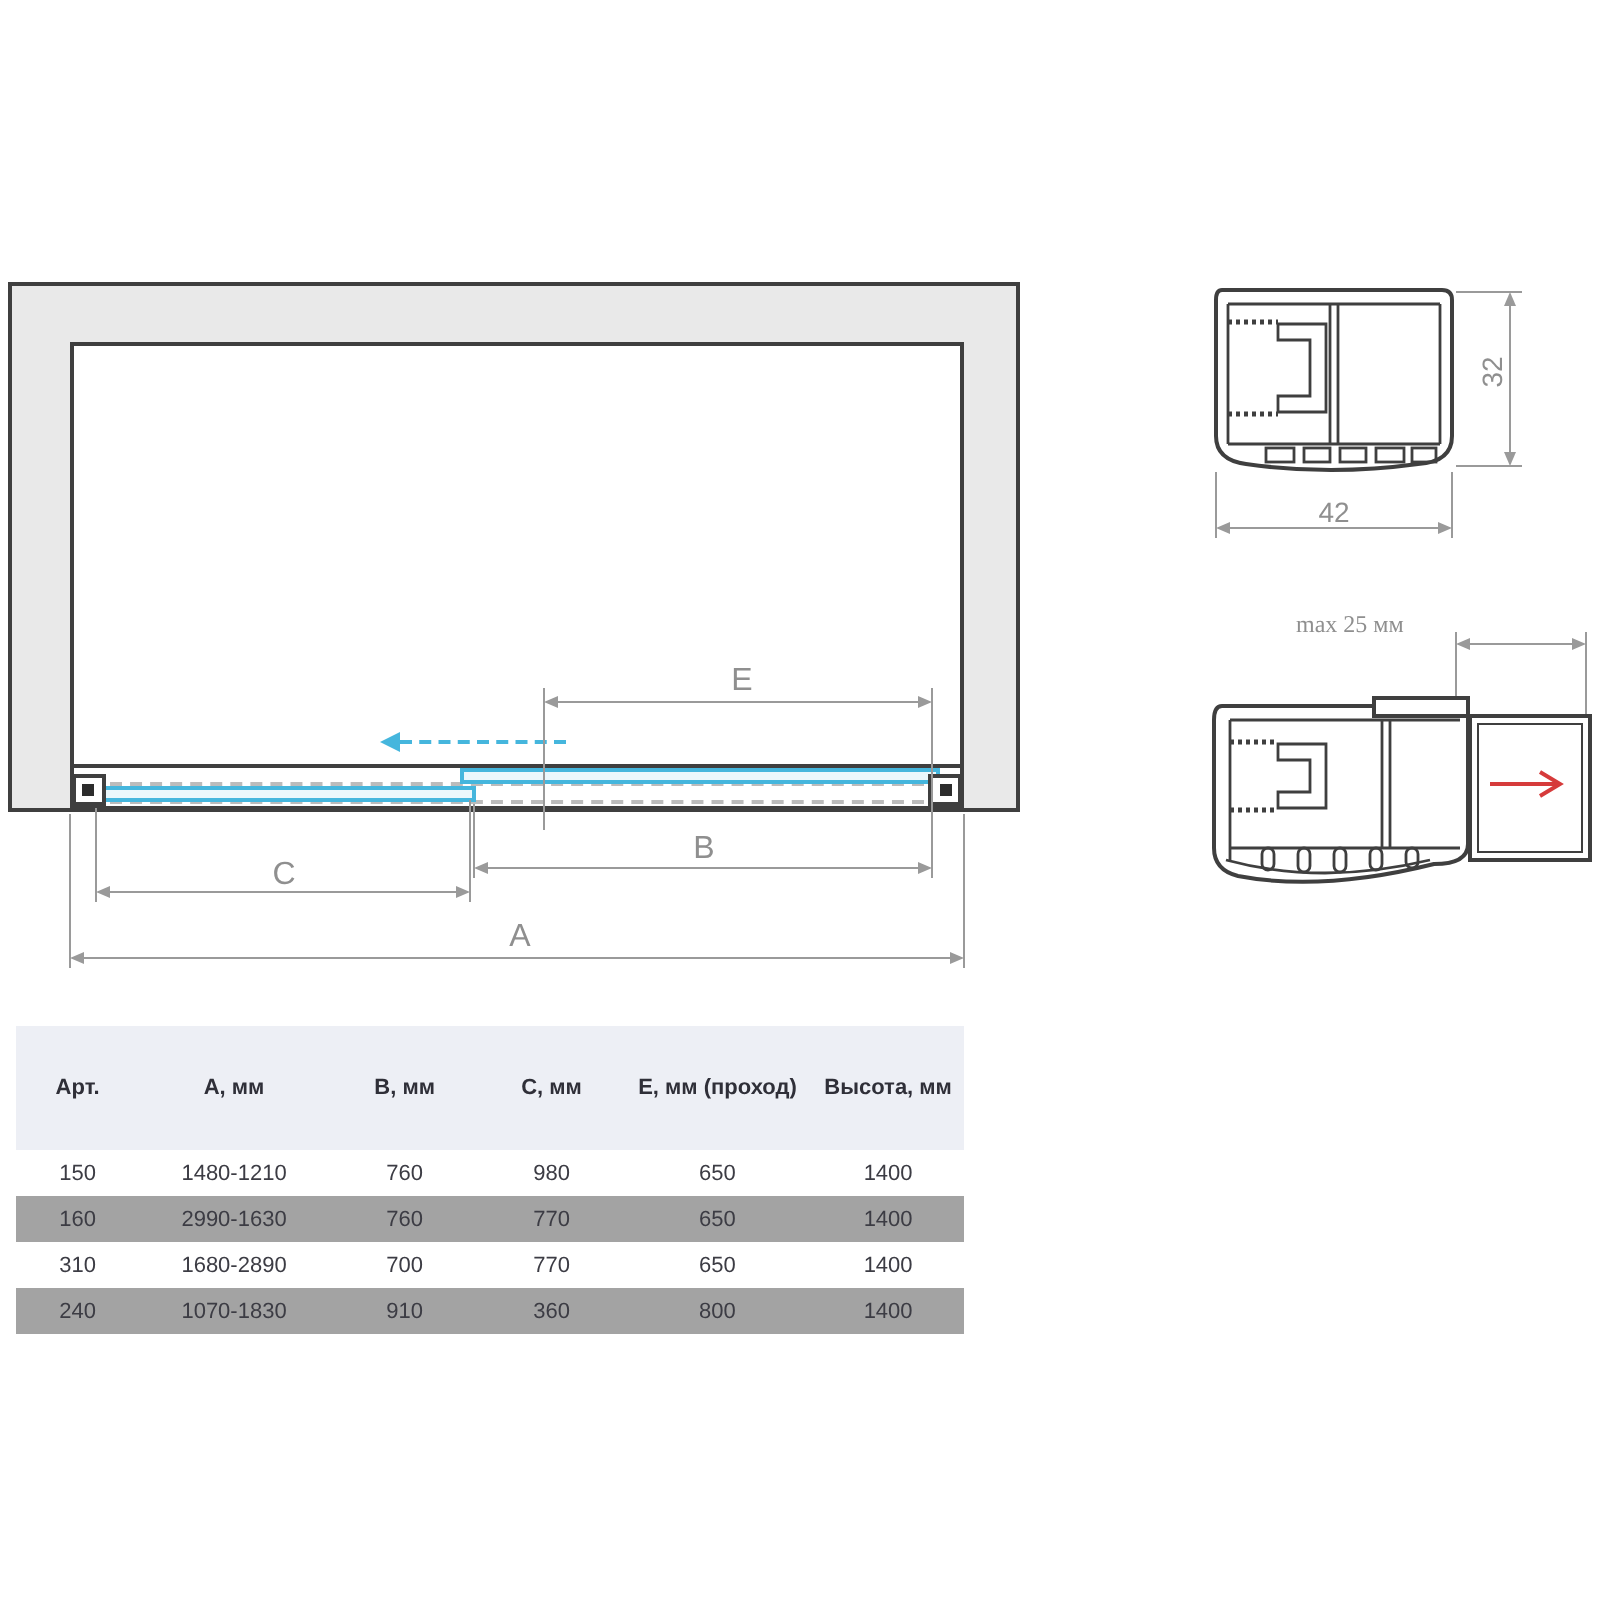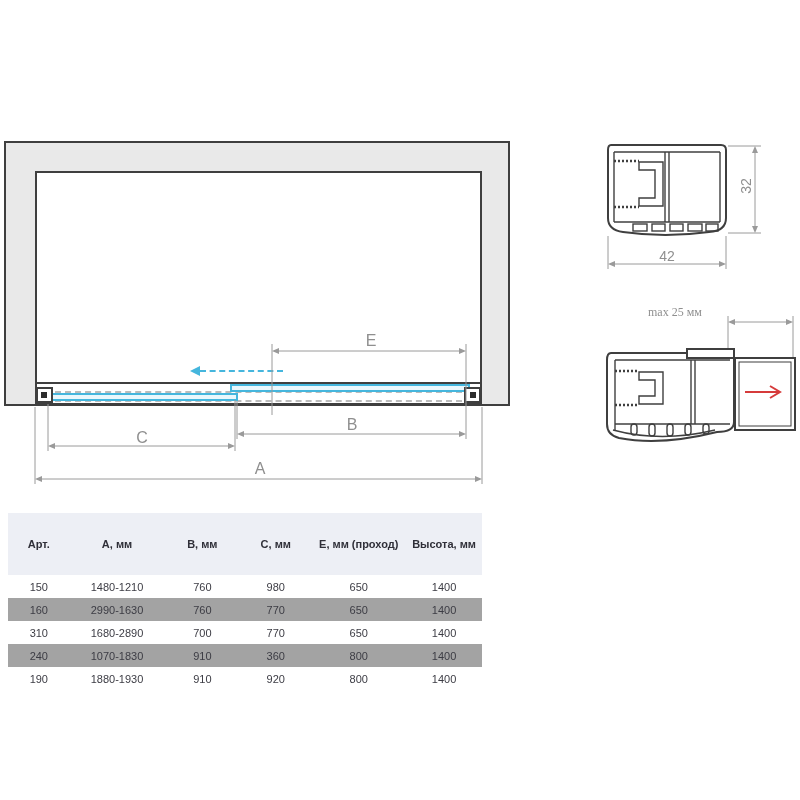--- a/index.html
+++ b/index.html
@@ -220,22 +220,14 @@
       <td>1400</td>
     </tr>
     <tr class="stripe">
       <td>240</td>
       <td>1070-1830</td>
       <td>910</td>
       <td>360</td>
       <td>800</td>
       <td>1400</td>
     </tr>
-    <tr>
-      <td>190</td>
-      <td>1880-1930</td>
-      <td>910</td>
-      <td>920</td>
-      <td>800</td>
-      <td>1400</td>
-    </tr>
   </tbody>
 </table>
 
 </body></html>

